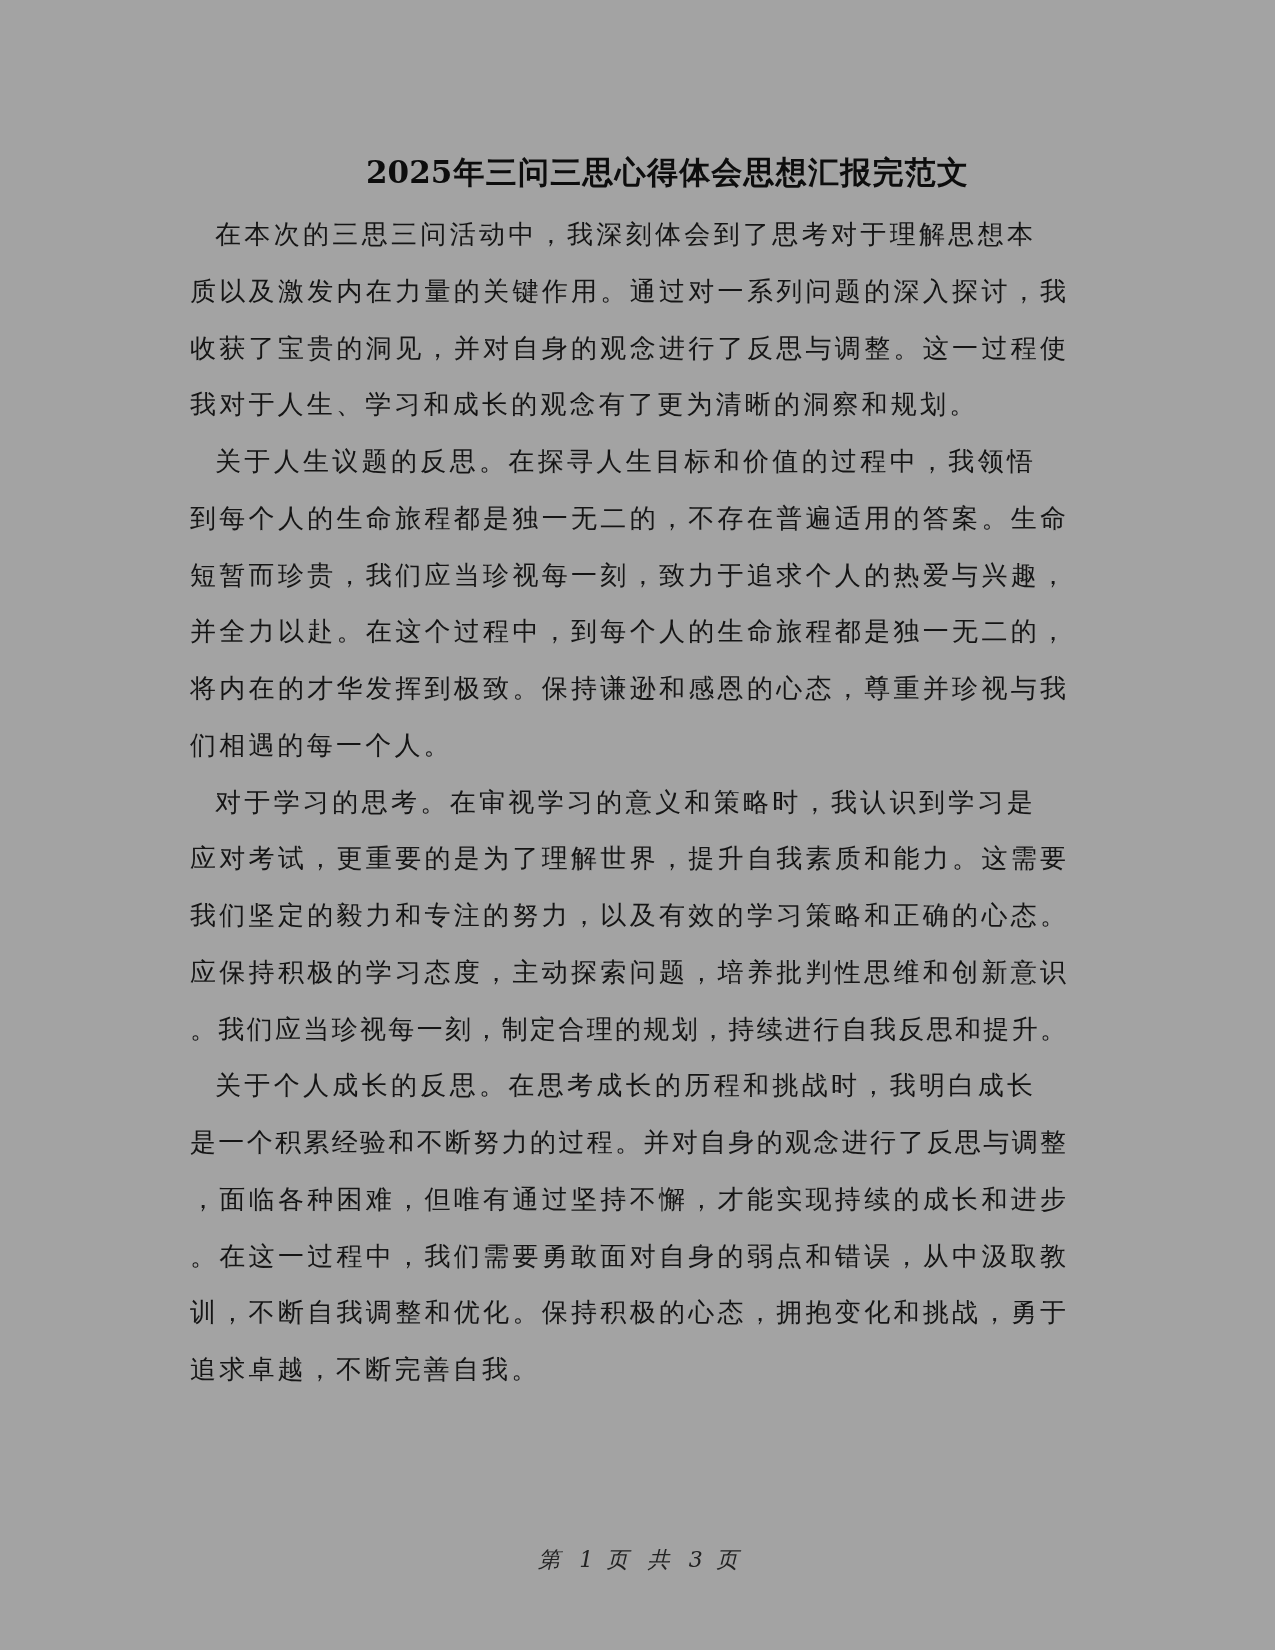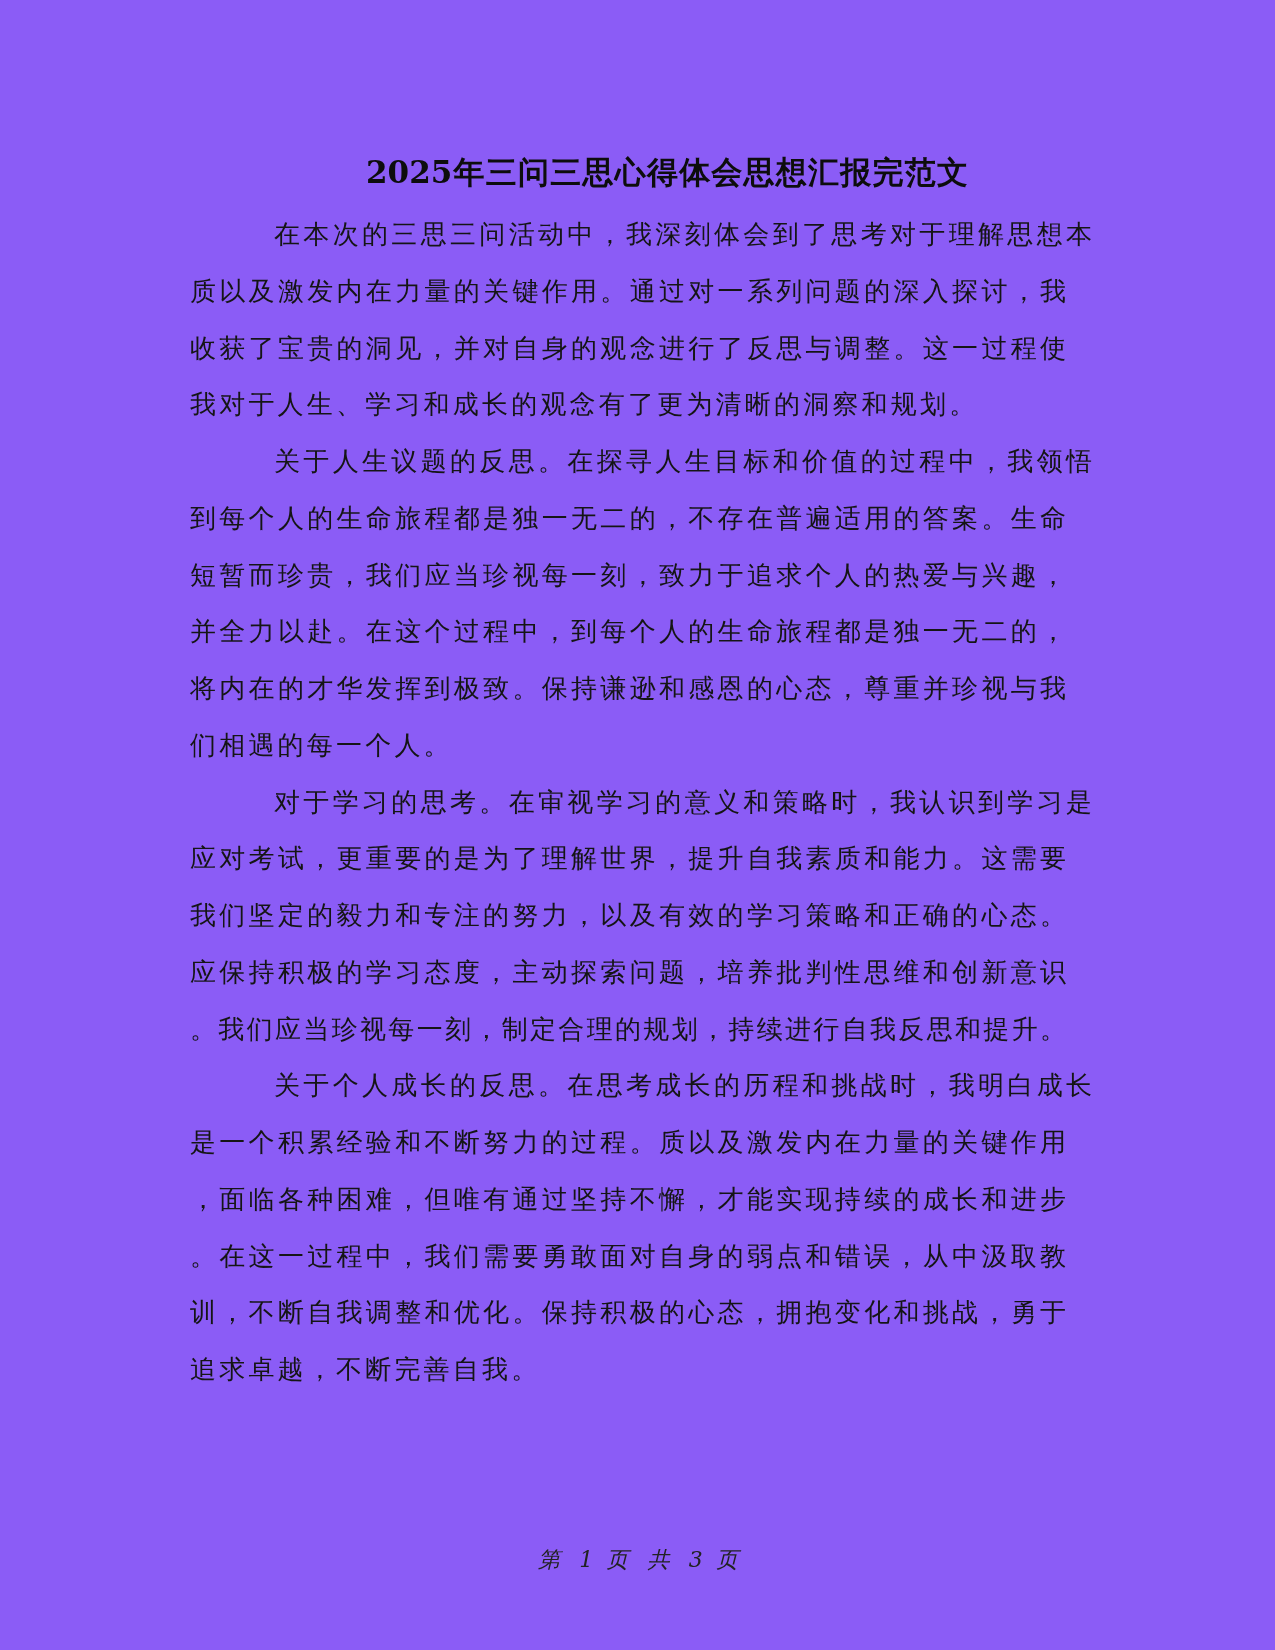--- a/index.html
+++ b/index.html
@@ -13,21 +13,21 @@
     position: relative;
     overflow: hidden;
     color: #111111;
     font-family: "DejaVu Serif", "Liberation Serif", serif;
   }
   .page {
     position: absolute;
     left: 0; top: 0;
     width: 1275px;
     height: 1650px;
-    background: #8b5cf6;
+    background: #a3a3a3;
   }
   .title {
     position: absolute;
     left: 366px;
     top: 150px;
     width: 602px;
     height: 44px;
     line-height: 44px;
     font-size: 31px;
     font-weight: bold;
@@ -49,21 +49,21 @@
     white-space: nowrap;
     overflow: visible;
     color: #151515;
   }
   .line.full {
     text-align: justify;
     text-align-last: justify;
     width: 876px;
   }
   .line.indent {
-    margin-left: 84px;
+    margin-left: 25px;
     width: 818px;
   }
   .line.last {
     text-align: left;
     letter-spacing: 3.2px;
   }
   .footer {
     position: absolute;
     left: 538px;
     top: 1545px;
@@ -105,21 +105,21 @@
     <div>
       <div class="line full indent">对于学习的思考。在审视学习的意义和策略时，我认识到学习是</div>
       <div class="line full">应对考试，更重要的是为了理解世界，提升自我素质和能力。这需要</div>
       <div class="line full">我们坚定的毅力和专注的努力，以及有效的学习策略和正确的心态。</div>
       <div class="line full">应保持积极的学习态度，主动探索问题，培养批判性思维和创新意识</div>
       <div class="line full">。我们应当珍视每一刻，制定合理的规划，持续进行自我反思和提升。</div>
     </div>
 
     <div>
       <div class="line full indent">关于个人成长的反思。在思考成长的历程和挑战时，我明白成长</div>
-      <div class="line full">是一个积累经验和不断努力的过程。质以及激发内在力量的关键作用</div>
+      <div class="line full">是一个积累经验和不断努力的过程。并对自身的观念进行了反思与调整</div>
       <div class="line full">，面临各种困难，但唯有通过坚持不懈，才能实现持续的成长和进步</div>
       <div class="line full">。在这一过程中，我们需要勇敢面对自身的弱点和错误，从中汲取教</div>
       <div class="line full">训，不断自我调整和优化。保持积极的心态，拥抱变化和挑战，勇于</div>
       <div class="line last">追求卓越，不断完善自我。</div>
     </div>
 
   </div>
 
   <div class="footer">第 1 页 共 3 页</div>
 

